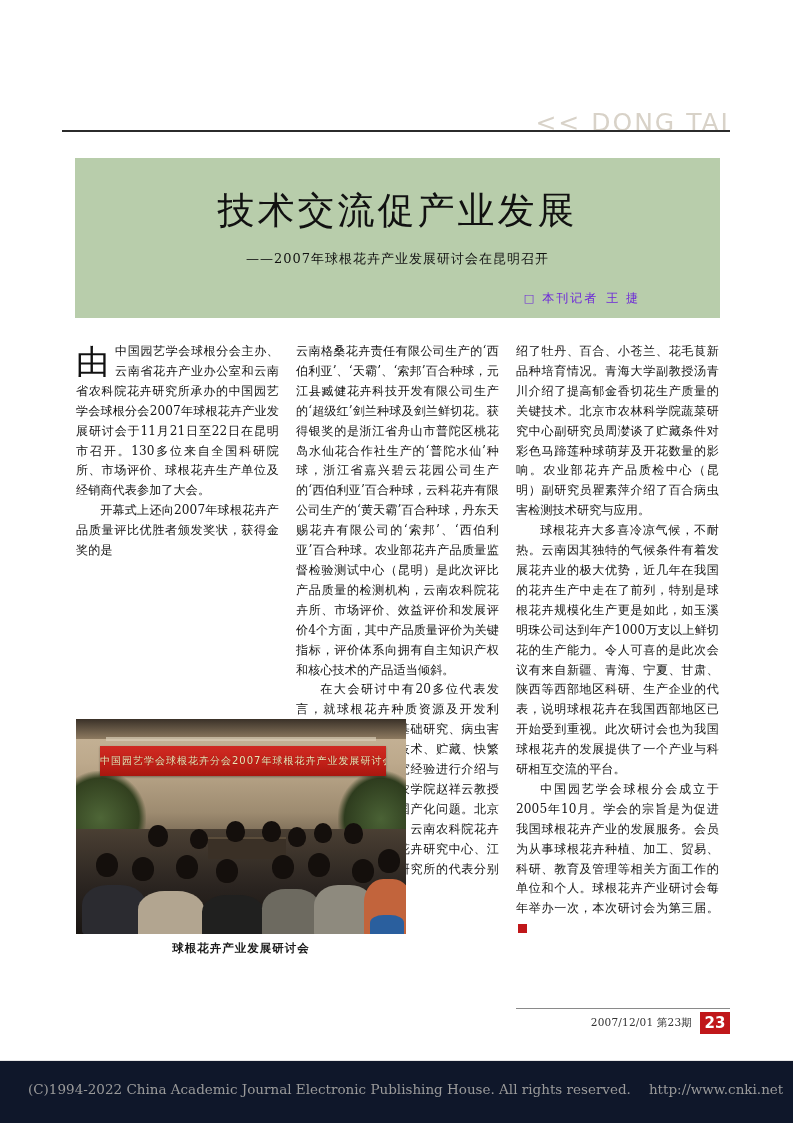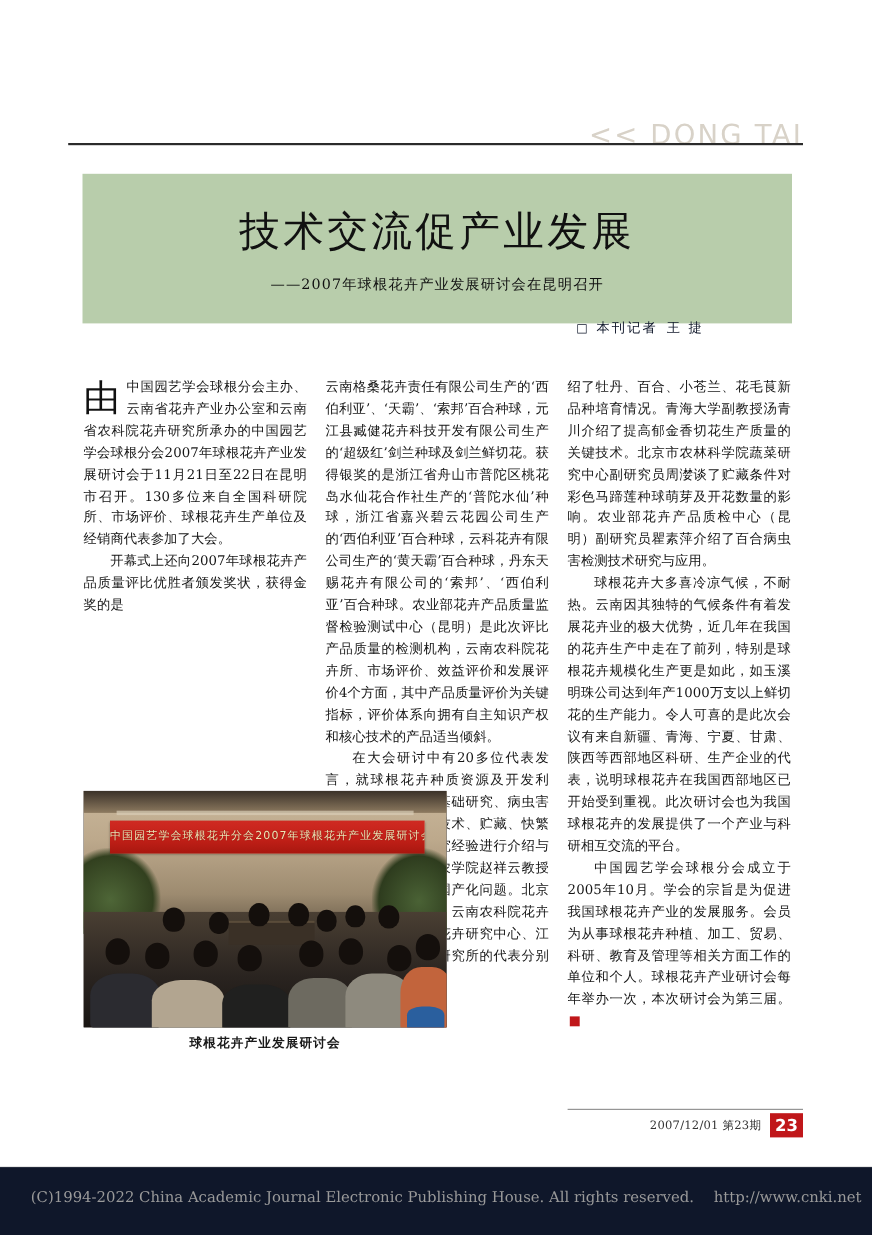--- a/index.html
+++ b/index.html
@@ -46,21 +46,21 @@
     height: 2px;
     background: #2b2b2b;
   }
 
   
   .title-band {
     position: absolute;
     left: 75px;
     top: 158px;
     width: 645px;
-    height: 136px;
+    height: 160px;
     background: #b8cdab;
   }
   .title-main {
     position: absolute;
     left: 0;
     top: 28px;
     width: 645px;
     text-align: center;
     font-size: 37px;
     letter-spacing: 3px;
@@ -76,21 +76,21 @@
     font-size: 13px;
     letter-spacing: 1px;
     color: #111;
   }
   .byline {
     position: absolute;
     right: 80px;
     top: 132px;
     font-size: 12px;
     letter-spacing: 2px;
-    color: #0f172a;
+    color: #6d28d9;
   }
   .byline .sq {
     font-size: 11px;
     margin-right: 6px;
   }
   .byline .gap {
     display: inline-block;
     width: 8px;
   }
 

